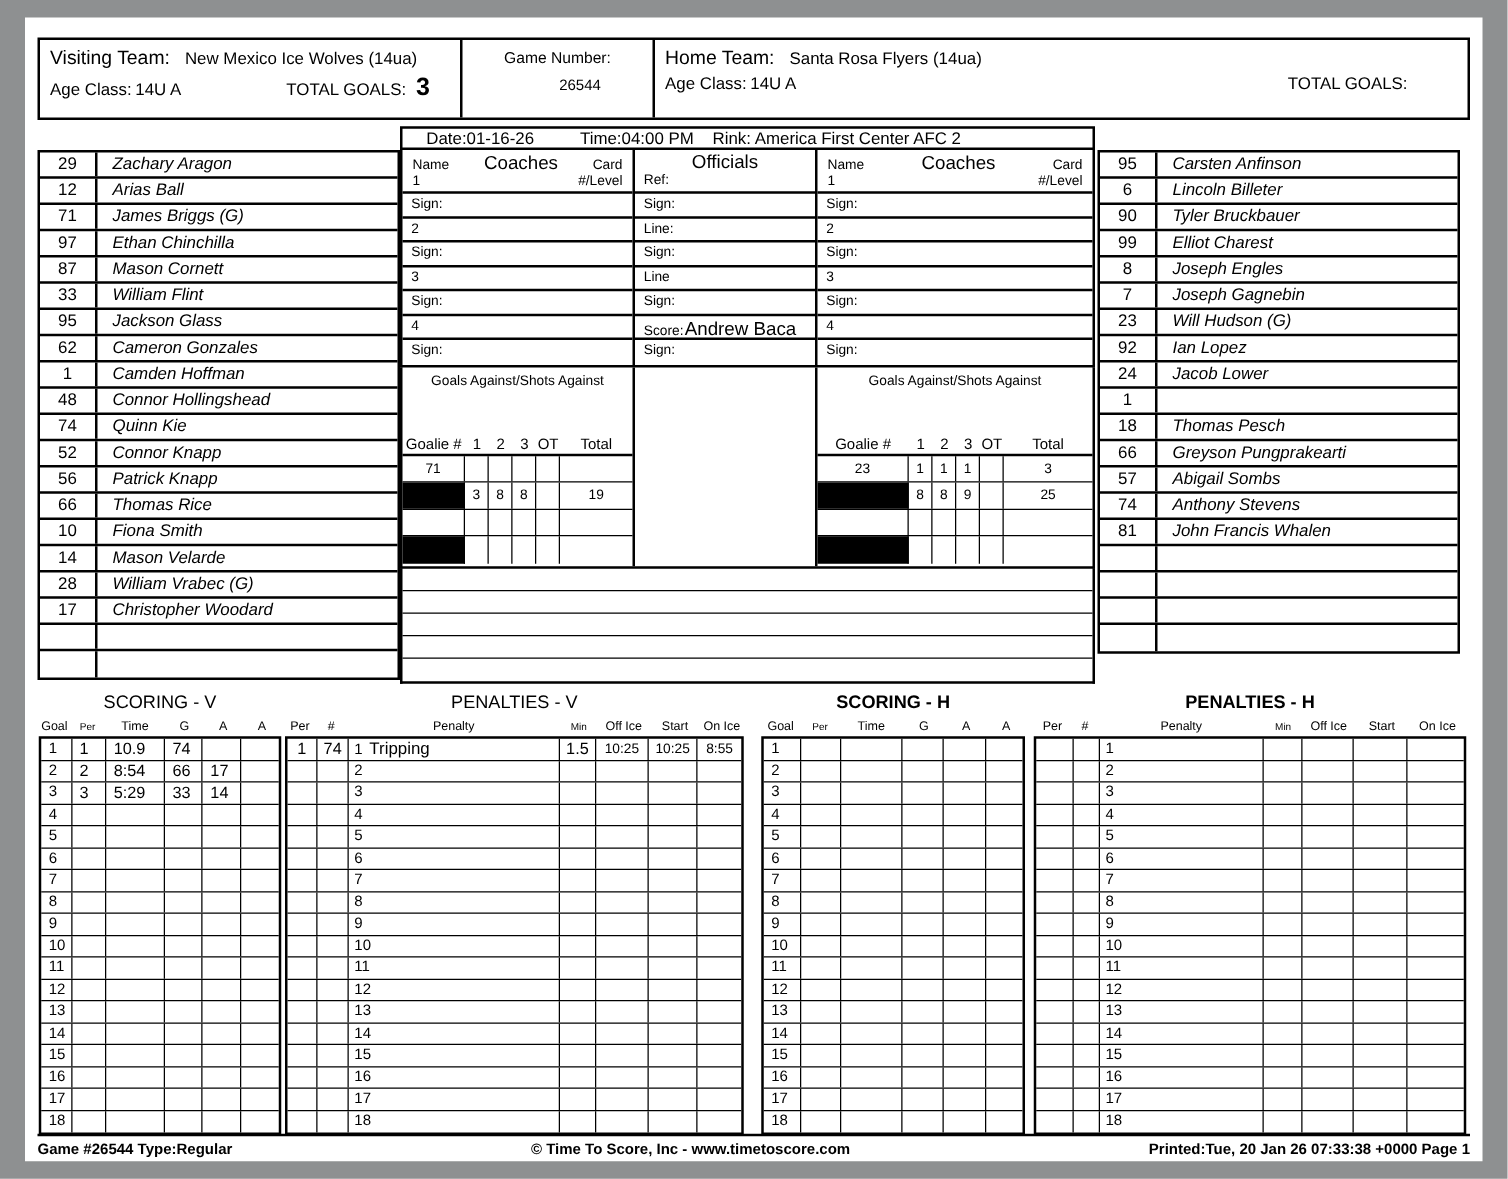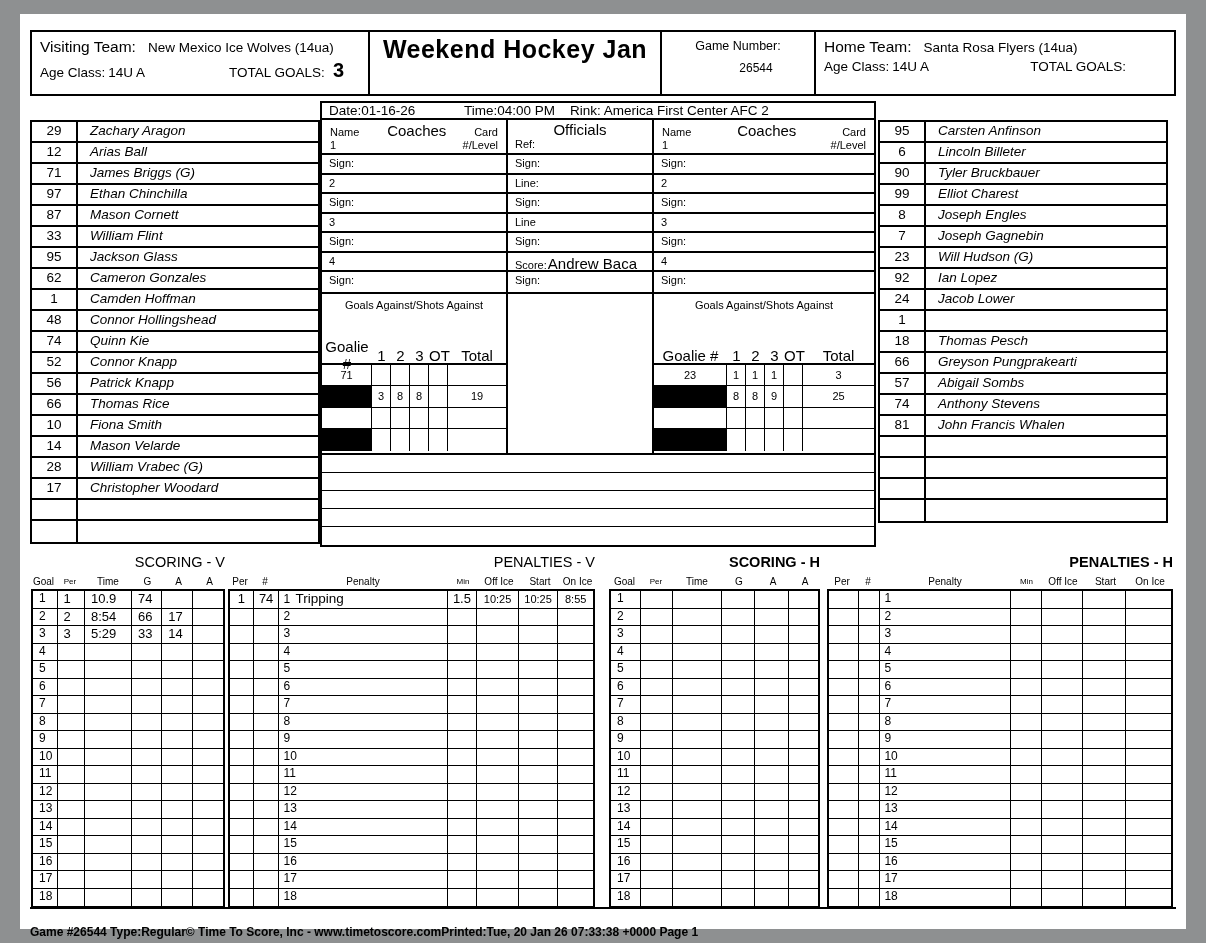--- a/index.html
+++ b/index.html
@@ -39,21 +39,21 @@
   .roster.right { left:858px; }
   .roster-row { display:flex; height:21px; border-bottom:2px solid #000; }
   .roster-row:last-child { border-bottom:none; }
   .roster-num { width:46px; border-right:2px solid #000; text-align:center; font-size:13.5px; line-height:18px; }
   .roster-name { flex:1; padding-left:12px; font-size:13.5px; line-height:18px; white-space:nowrap; overflow:hidden;font-style:italic; }
 
   
   .middle { position:absolute; left:300px; top:87px; width:556px; }
   .datebar { height:19px; border:2px solid #000; display:flex; font-size:13.5px; line-height:14px; align-items:center; }
   .db { display:block; }
-  .db.d { width:142px; padding-left:7px; }
+  .db.d { width:142px; padding-left:19px; }
   .db.t { width:106px; }
   .db.r { flex:1; }
 
   .coachgrid { display:flex; border:2px solid #000; border-top:none; }
   .ccol { height:100%; }
   .ccol.c1 { width:186px; border-right:2px solid #000; }
   .ccol.c2 { width:146px; border-right:2px solid #000; }
   .ccol.c3 { flex:1; }
   .coach-head { height:35px; border-bottom:2px solid #000; font-size:11px; }
   .ch1 { display:flex; justify-content:space-between; align-items:baseline; padding:2px 8px 0 8px; }
@@ -65,80 +65,77 @@
   .crow:last-child { border-bottom:none; }
   .crow .val { font-size:15px; margin-left:1px; }
 
   .ga-section { display:flex; border:2px solid #000; border-top:none; height:161px; }
   .gabox { height:100%; }
   .gabox.g1 { width:186px; border-right:2px solid #000; }
   .gabox.gmid { width:146px; border-right:2px solid #000; }
   .gabox.g3 { flex:1; }
   .ga-label { height:20px; font-size:11px; text-align:center; padding-top:5px; }
   .ga-spacer { height:34px; }
-  .ga-head { height:17px; border-bottom:2px solid #000; display:flex; font-size:15px;align-items:center; }
+  .ga-head { height:17px; border-bottom:2px solid #000; display:flex; font-size:12px; }
   .ga-head span { display:block; text-align:center; }
   .ga-row { display:flex; height:21.5px; border-bottom:1.5px solid #000; }
   .ga-row:last-child { border-bottom:none; }
   .ga-cell { border-right:1.5px solid #000; font-size:11px; text-align:center; line-height:20px; overflow:hidden; }
   .ga-cell:last-child { border-right:none; }
   .ga-cell.black { background:#000; }
 
   .fullrows { border:2px solid #000; border-top:none; }
   .frow { height:18.2px; border-bottom:1.5px solid #000; }
   .frow:last-child { border-bottom:none; }
 
   
   .quad { position:absolute; top:540px; }
   .q1 { left:11px;  width:194px; }
   .q2 { left:208px; width:367px; }
   .q3 { left:589px; width:211px; }
   .q4 { left:807px; width:346px; }
-  .qtitle { height:19px; text-align:right; font-size:14.5px; }
+  .qtitle { height:19px; text-align:center; font-size:14.5px; }
   .q3 .qtitle, .q4 .qtitle { font-weight:bold; }
   .qheaders { height:16px; display:flex; align-items:flex-end; padding-bottom:2px; font-size:10px; }
   .qheaders span { display:block; text-align:center; }
   .qheaders span.sm { font-size:8px; padding-bottom:1px; }
   .qtable { border:2px solid #000; background:#fff; }
   .trow { display:flex; height:17.5px; border-bottom:1.5px solid #000; }
   .trow:last-child { border-bottom:none; }
   .tcell { border-right:1.5px solid #000; font-size:13px; line-height:15px; white-space:nowrap; overflow:hidden; padding-left:6px; }
   .tcell:last-child { border-right:none; }
   .tcell.c { padding-left:0; text-align:center; }
   .tcell.sm { font-size:11px; line-height:16px; }
   .tcell.rowno { font-size:12px; }
   .pencell { display:flex; align-items:baseline; }
   .pencell .rn { width:16px; padding-left:4px; font-size:12px; line-height:15px; }
   .pencell .pt { font-size:13.5px; line-height:15px; }
 
   
   .footer { position:absolute; left:10px; top:893px; width:1146px; border-top:2px solid #000;
-            display:flex; justify-content:flex-start; padding-top:16px; font-size:12px; font-weight:bold; }
+            display:flex; justify-content:space-between; padding-top:3px; font-size:12px; font-weight:bold; }
 </style>
 </head>
 <body>
 
 <div class="page">
 
   <div class="header">
     <div class="hbox visiting">
       <div class="line1">
         <span class="big-label">Visiting Team:</span>
         <span class="team-name">New Mexico Ice Wolves (14ua)</span>
       </div>
       <div class="line2">
         <span class="age"><span>Age Class:</span><span class="ageval">14U A</span></span>
         <span class="tg">
             <span>TOTAL GOALS:</span>
             <span class="tgval">3</span>
           </span>
       </div>
-    </div>
-    <div class="hbox titlebox">
-      <span class="doc-title">Weekend Hockey Jan</span>
     </div>
     <div class="hbox gamebox">
       <div class="gnl">Game Number:</div>
       <div class="gnv">26544</div>
     </div>
     <div class="hbox home">
       <div class="line1">
         <span class="big-label">Home Team:</span>
         <span class="team-name">Santa Rosa Flyers (14ua)</span>
       </div>

